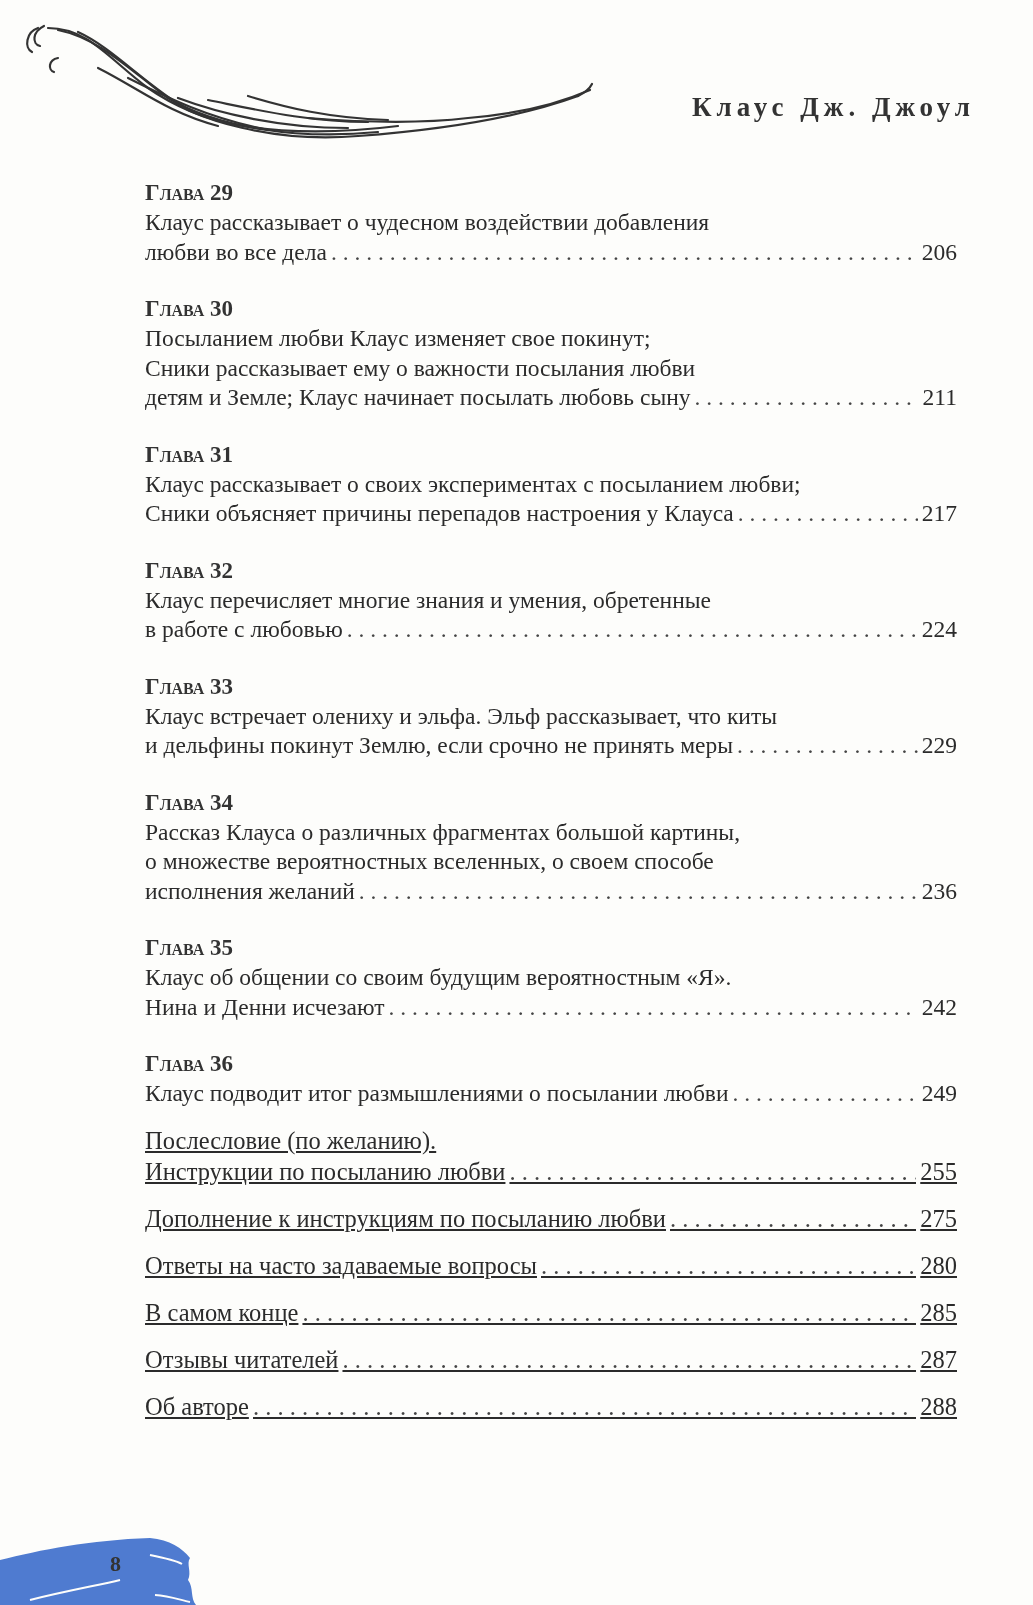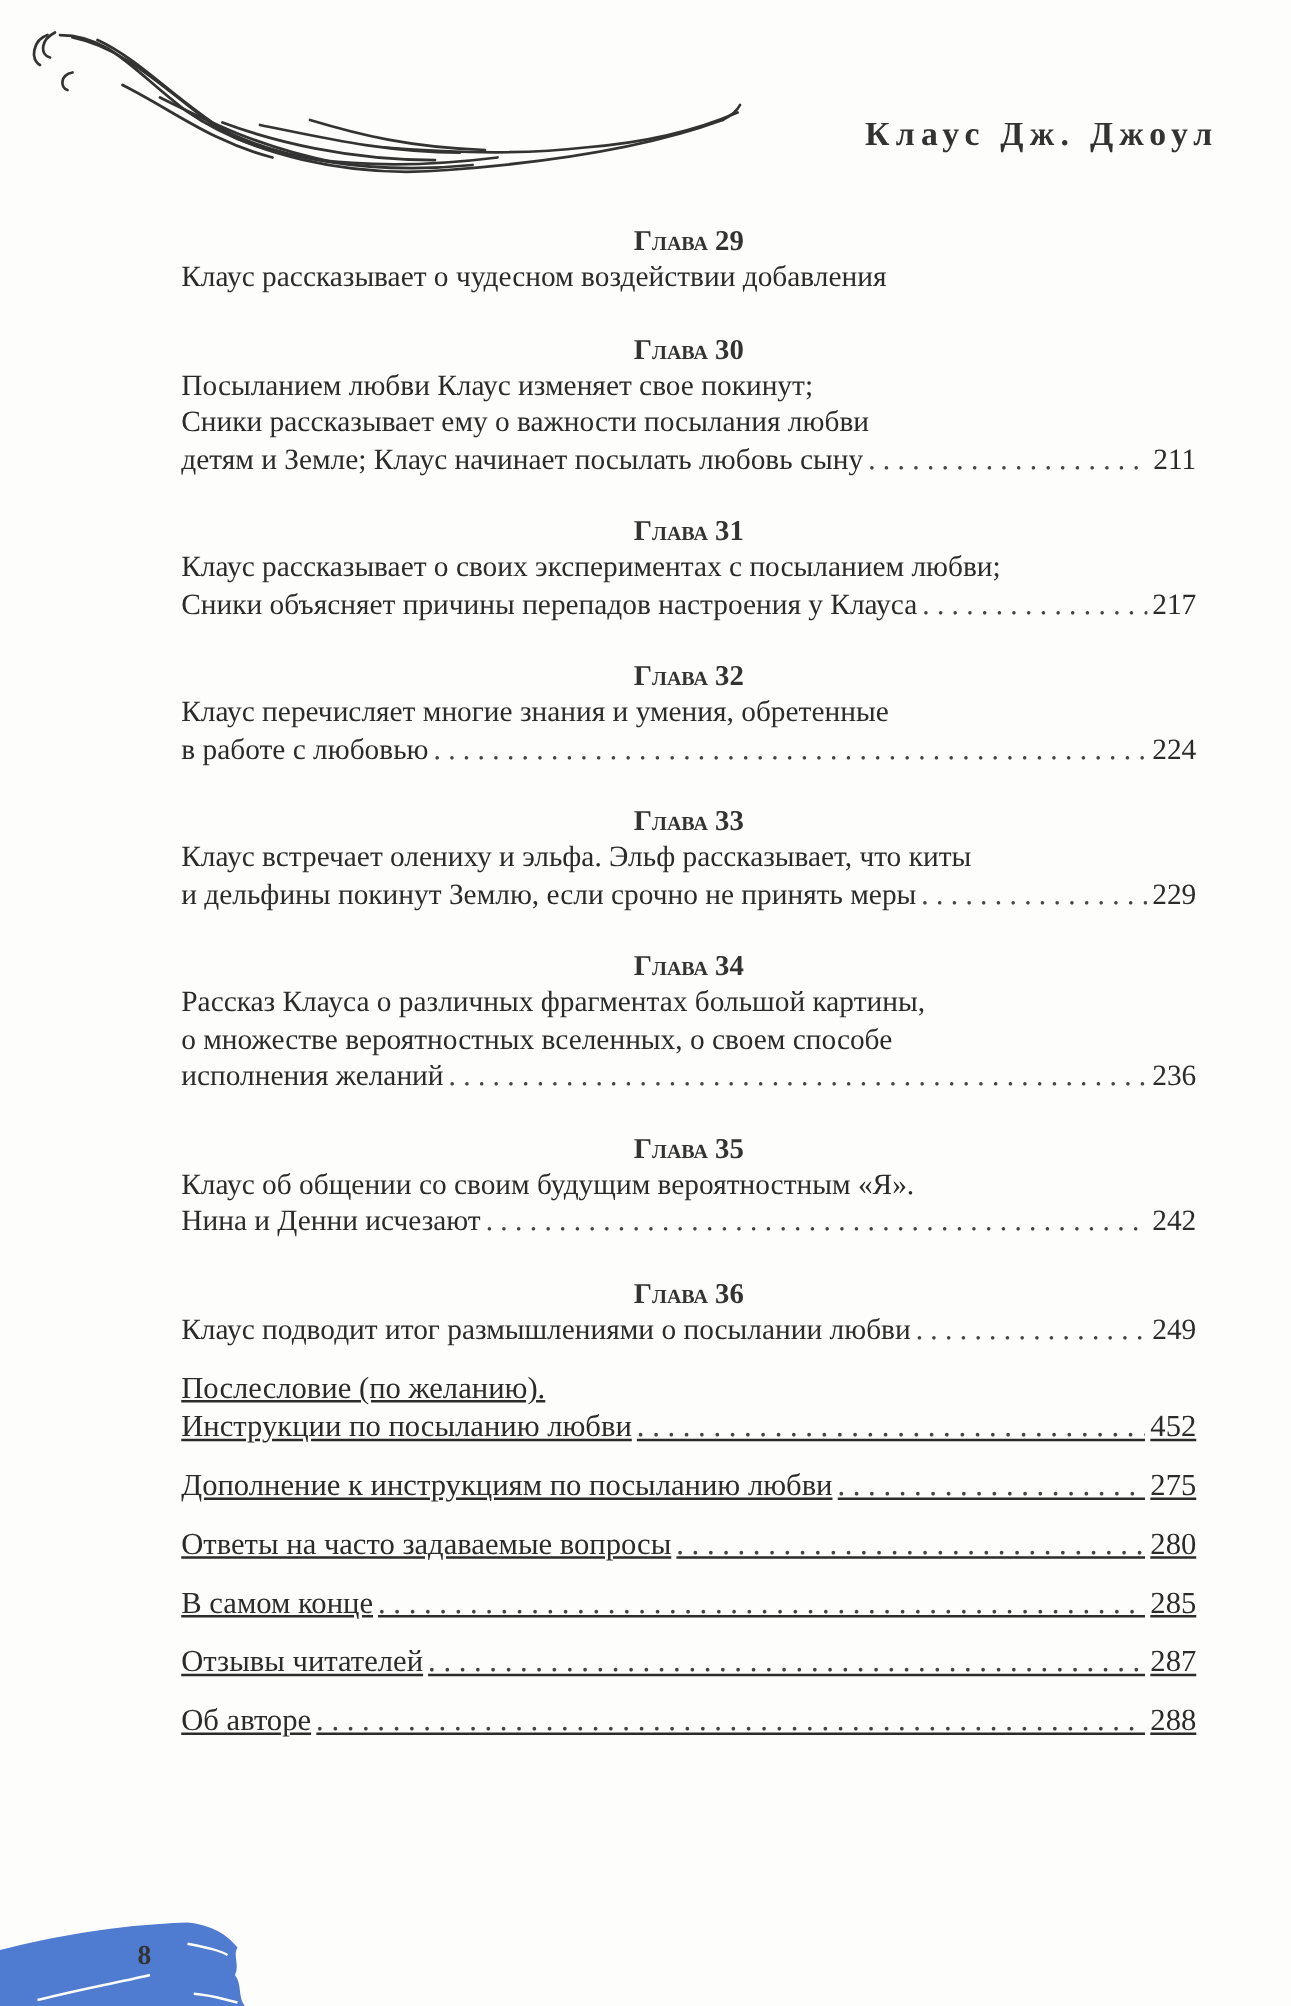--- a/index.html
+++ b/index.html
@@ -13,21 +13,20 @@
   .author {
     position: absolute; left: 650px; top: 92px;
     font-family: "Liberation Serif", serif; font-weight: bold;
     font-size: 27px; letter-spacing: 5px; color: #333; margin-left: 42px;
   }
   .toc { position: absolute; left: 145px; top: 178px; width: 812px; }
   .chapter { margin-bottom: 27px; }
   .chapter-title {
     font-weight: bold; font-size: 23px; line-height: 30px; color: #333;
     font-variant: small-caps;
-    text-align: center;
   }
   .line { font-size: 23.5px; line-height: 29.5px; white-space: nowrap; }
   .entry { display: flex; align-items: baseline; font-size: 23.5px; line-height: 29.5px; }
   .entry .text { white-space: nowrap; }
   .entry .dots {
     flex: 1; overflow: hidden; white-space: nowrap; margin: 0 4px;
     letter-spacing: 3px; color: #444;
   }
   .entry .dots::before { content: ". . . . . . . . . . . . . . . . . . . . . . . . . . . . . . . . . . . . . . . . . . . . . . . . . . . . . . . . . . . . . . . . . . . . . . . . . . . . . . . . . . . . . . . . . . . . . . . . . . . . . . . . . . . . ."; letter-spacing: 0; }
   .entry .page { white-space: nowrap; }
@@ -60,20 +59,25 @@
   </g>
 </svg>
 
 <div class="author">Клаус Дж. Джоул</div>
 
 <div class="toc">
 
   <div class="chapter">
     <div class="chapter-title">Глава 29</div>
     <div class="line">Клаус рассказывает о чудесном воздействии добавления</div>
+    <div class="entry">
+      <span class="text">любви во все дела</span>
+      <span class="dots"></span>
+      <span class="page">206</span>
+    </div>
   </div>
 
   <div class="chapter">
     <div class="chapter-title">Глава 30</div>
     <div class="line">Посыланием любви Клаус изменяет свое покинут;</div>
     <div class="line">Сники рассказывает ему о важности посылания любви</div>
     <div class="entry">
       <span class="text">детям и Земле; Клаус начинает посылать любовь сыну</span>
       <span class="dots"></span>
       <span class="page">211</span>
@@ -139,21 +143,21 @@
       <span class="page">249</span>
     </div>
   </div>
 
   <div class="extra">
     <div class="extra-block">
       <div class="line">Послесловие (по желанию).</div>
       <div class="entry">
         <span class="text">Инструкции по посыланию любви</span>
         <span class="dots"></span>
-        <span class="page">452</span>
+        <span class="page">255</span>
       </div>
     </div>
     <div class="extra-block">
       <div class="entry">
         <span class="text">Дополнение к инструкциям по посыланию любви</span>
         <span class="dots"></span>
         <span class="page">275</span>
       </div>
     </div>
     <div class="extra-block">

